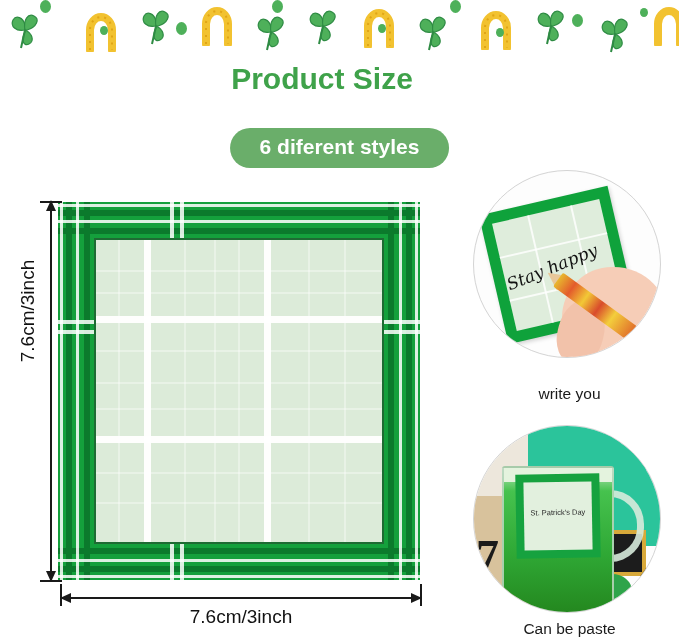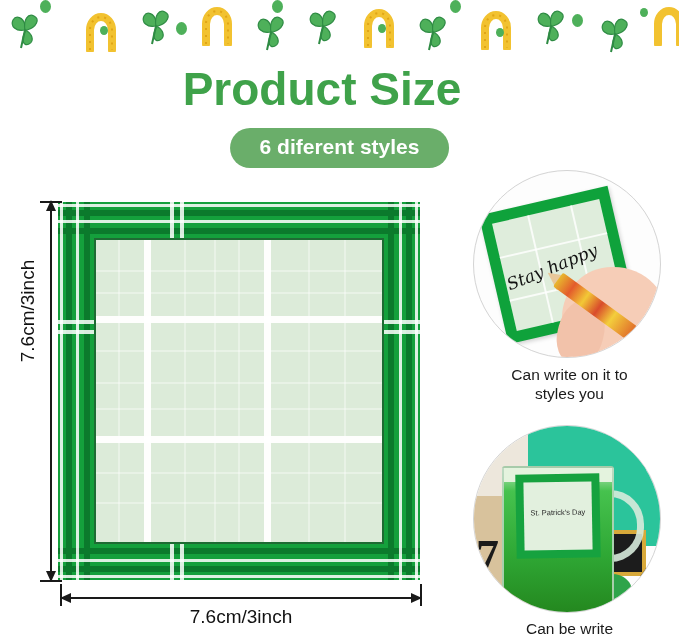--- a/index.html
+++ b/index.html
@@ -23,21 +23,21 @@
   .dot {
     width:11px; height:13px; border-radius:50%;
     background:#4EB05A;
   }
   .dot.sm { width:8px; height:9px; }
 
   
   .title {
     position:absolute; top:62px; left:0; width:644px;
     text-align:center;
-    font-size:46px; font-weight:bold;
+    font-size:30px; font-weight:bold;
     color:#3FA24A;
     letter-spacing:0px;
   }
   .badge {
     position:absolute; top:128px; left:50%;
     transform:translateX(-50%);
     background:#6AAE6A;
     color:#ffffff;
     font-size:21px; font-weight:bold;
     padding:7px 30px 9px 30px;
@@ -474,34 +474,34 @@
       <div class="ln-v" style="left:80px;"></div>
     </div>
   </div>
   <div class="p1-text">Stay happy</div>
   <div class="p1-hand"></div>
   <div class="p1-finger"></div>
   <div class="p1-tip"></div>
   <div class="p1-pencil"></div>
 </div>
 <div class="caption" id="cap-top">
-  <span>Can write on it to</span><br>
-  <span>styles you</span>
+  <br>
+  <span>write you</span>
 </div>
 
 <div class="photo-circle" id="photo-bot">
   <div class="p2-bg-left"></div>
   <div class="p2-bg-top"></div>
   <div class="p2-bg-right"></div>
   <div class="p2-wood"></div>
   <div class="p2-num">7</div>
   <div class="p2-shape"></div>
   <div class="p2-clover"></div>
   <div class="p2-handle"></div>
   <div class="p2-mug">
     <div class="p2-foam"></div>
   </div>
   <div class="p2-note">
     <div class="inner"></div>
     <div class="p2-text">St. Patrick's Day</div>
   </div>
 </div>
-<div class="caption" id="cap-bot">Can be write</div>
+<div class="caption" id="cap-bot">Can be paste</div>
 
 </body></html>

